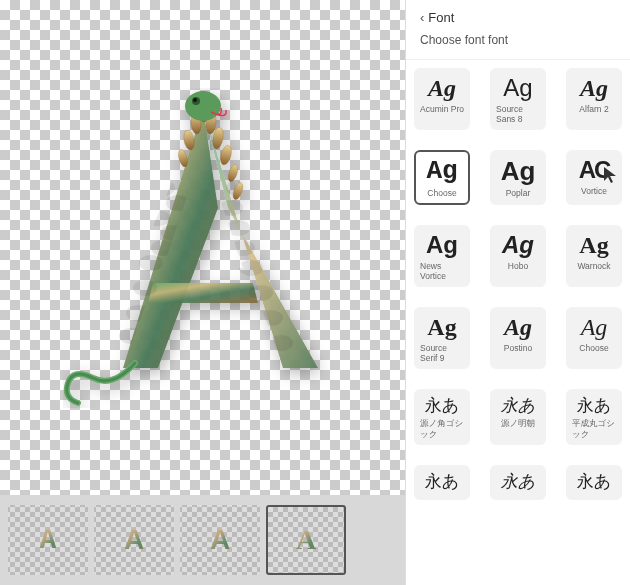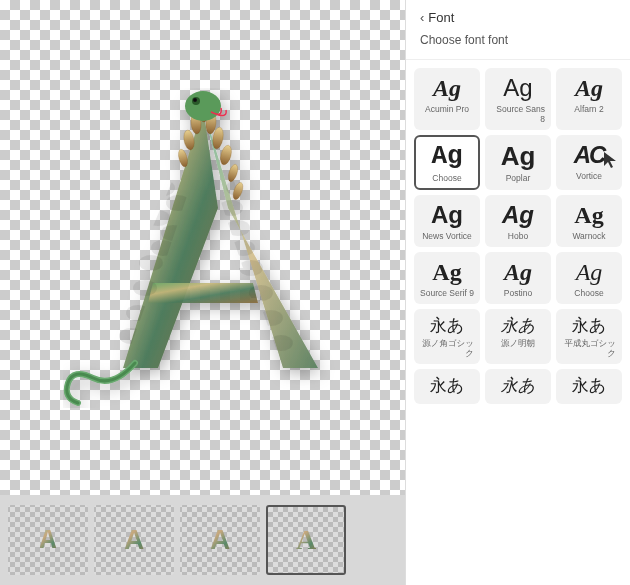--- a/index.html
+++ b/index.html
@@ -118,21 +118,21 @@
 
     .section-title {
       font-size: 12px;
       color: #555;
       margin-bottom: 6px;
     }
 
     .fonts-grid {
       display: grid;
       grid-template-columns: repeat(3, 1fr);
-      gap: 5px;
+      gap: 20px;
       padding: 8px;
       flex-shrink: 0;
     }
 
     .font-card {
       background: #f2f2f2;
       border-radius: 6px;
       padding: 6px 4px 4px;
       display: flex;
       flex-direction: column;
@@ -151,31 +151,31 @@
       font-size: 24px;
       font-weight: bold;
       color: #222;
       line-height: 1;
       margin-bottom: 4px;
     }
 
     .font-name {
       font-size: 8.5px;
       color: #666;
-      text-align: right;
+      text-align: left;
       line-height: 1.2;
     }
 
     
     .font-acumin { font-style: italic; font-family: Georgia, serif; }
     .font-sourcesans { font-family: Arial, sans-serif; font-weight: 300; }
     .font-alfarn { font-family: Georgia, serif; font-style: italic; }
     .font-cooper { font-family: 'Courier New', monospace; font-weight: 900; }
     .font-poplar { font-family: Impact, sans-serif; }
-    .font-vortice { font-family: Arial, sans-serif; font-weight: 900; letter-spacing: -2px; font-style: italic; }
+    .font-vortice { font-family: Arial, sans-serif; font-weight: 900; letter-spacing: -2px; }
     .font-newsgothic { font-family: Arial, sans-serif; font-weight: bold; }
     .font-hobo { font-family: Arial Rounded MT Bold, Arial, sans-serif; font-style: italic; }
     .font-warnock { font-family: Georgia, serif; }
     .font-sourceserif { font-family: Georgia, serif; font-weight: bold; }
     .font-postino { font-family: Georgia, serif; font-style: italic; }
     .font-sanvito { font-family: Georgia, serif; font-style: italic; font-weight: 300; }
 
     .japanese-preview {
       font-size: 17px;
       color: #222;

